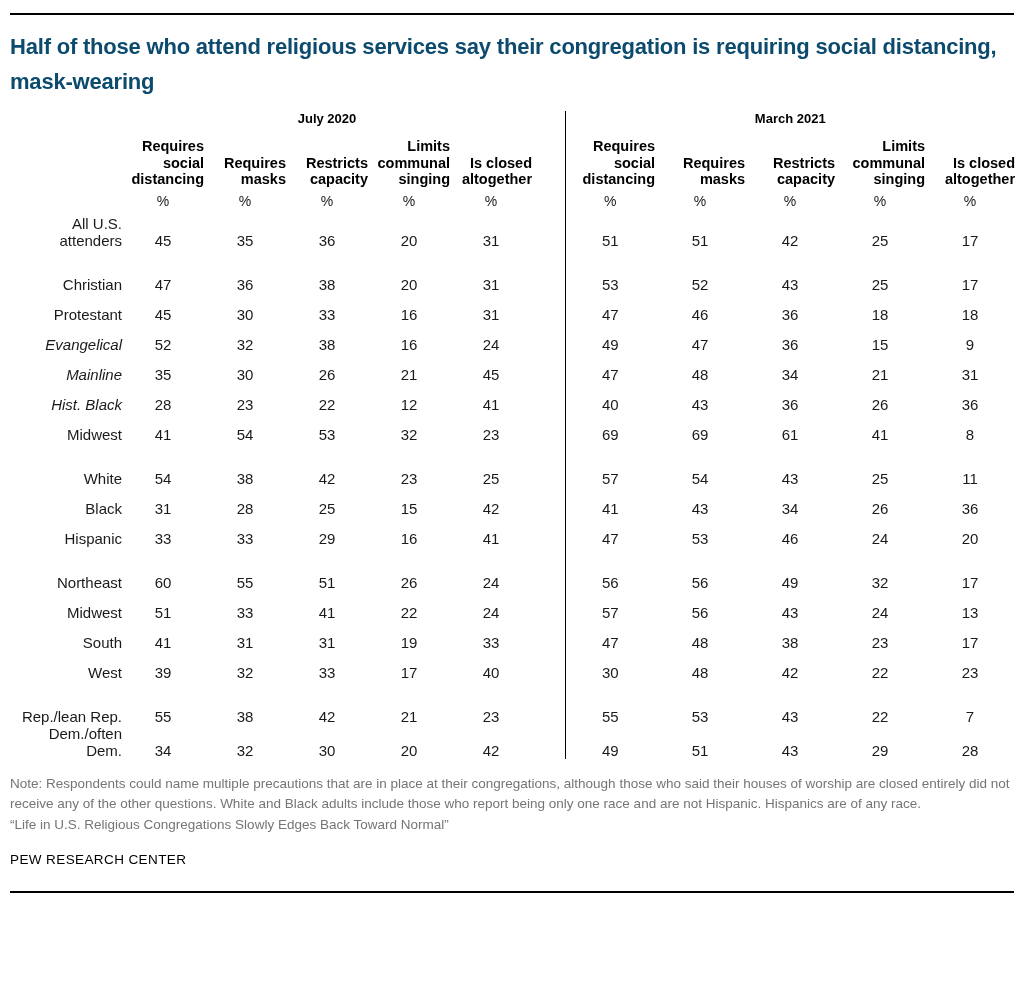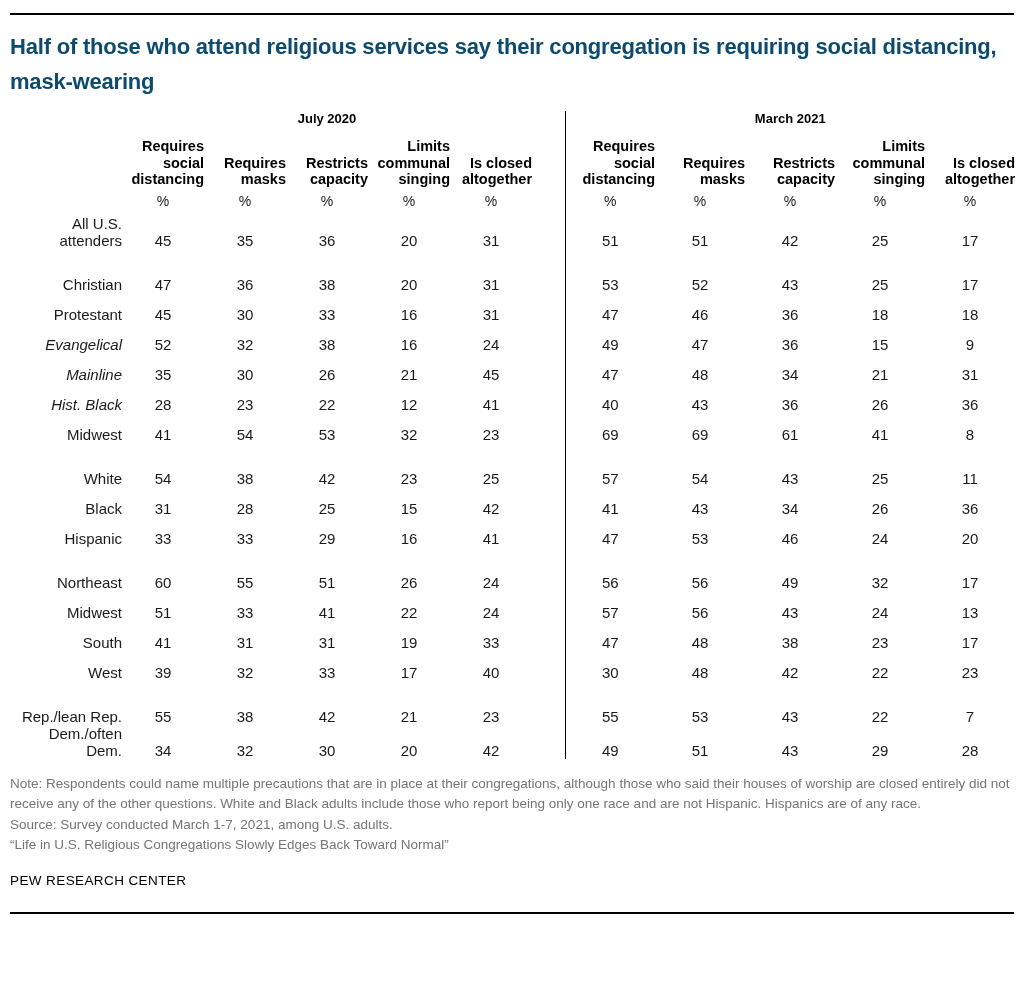--- a/index.html
+++ b/index.html
@@ -407,19 +407,18 @@
           <td class="val">49</td>
           <td class="val">51</td>
           <td class="val">43</td>
           <td class="val">29</td>
           <td class="val">28</td>
         </tr>
       </tbody>
   </table>
 
   <p class="note">Note: Respondents could name multiple precautions that are in place at their congregations, although those who said their houses of worship are closed entirely did not receive any of the other questions. White and Black adults include those who report being only one race and are not Hispanic. Hispanics are of any race.</p>
-  <p class="note note-line">Source: Survey conducted March 1-7, 2021, among U.S. adults.</p>
   <p class="note note-line">“Life in U.S. Religious Congregations Slowly Edges Back Toward Normal”</p>
 
   <p class="brand">PEW RESEARCH CENTER</p>
 
   <hr class="rule rule-bottom">
 </div>
 
 </body></html>

